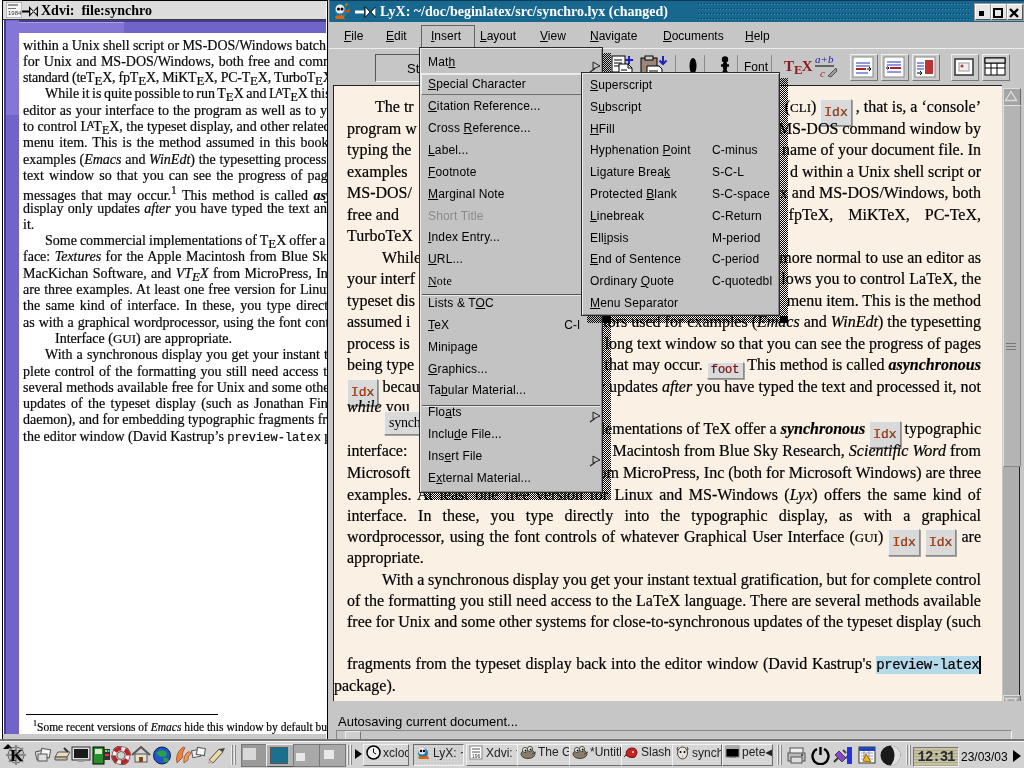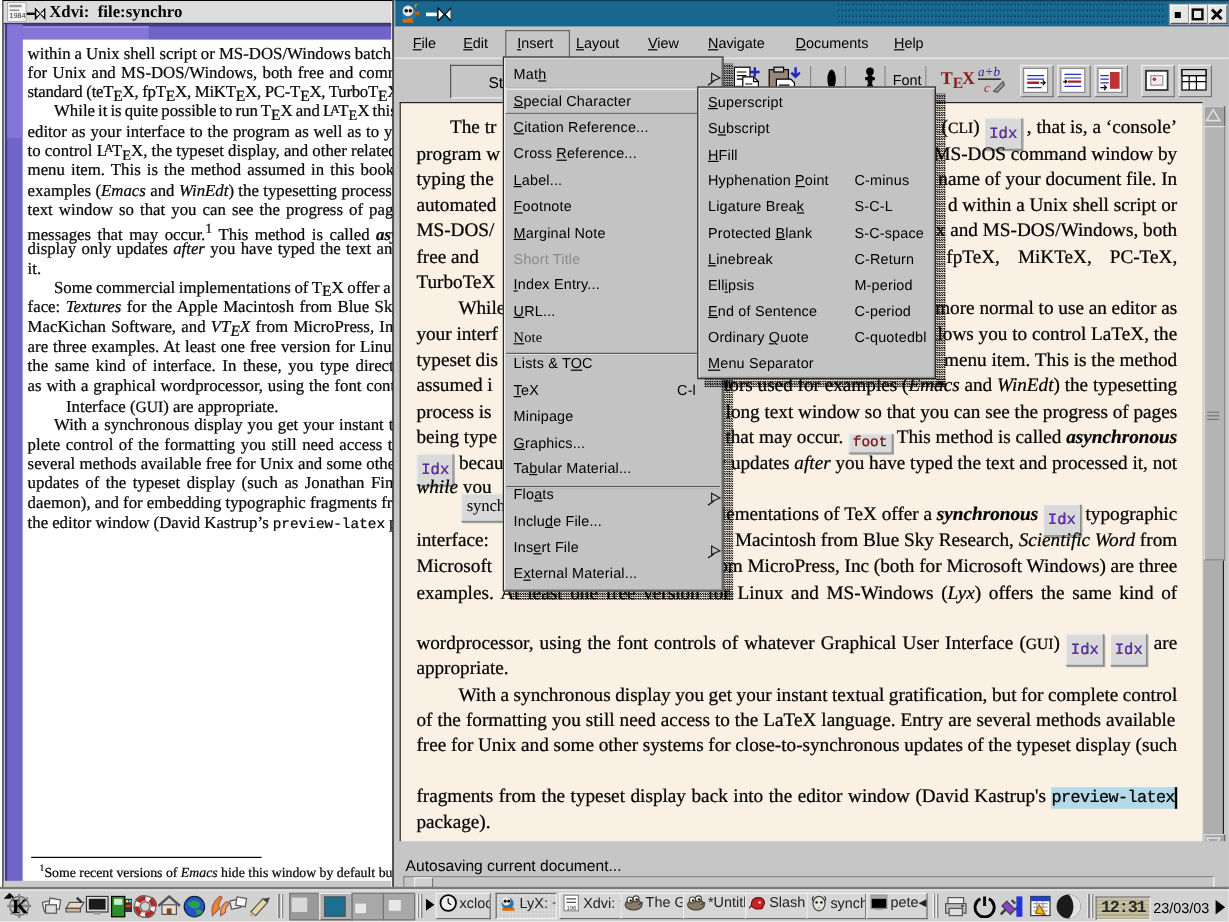--- a/index.html
+++ b/index.html
@@ -45,21 +45,21 @@
   .ticon{position:absolute;top:5px;}
   
   #doc{position:absolute;left:5px;top:85px;width:668px;height:616px;
        background:#faf0e3;border-top:1px solid #222;border-left:1px solid #222;border-bottom:1px solid #0369a1;}
   .dl{position:absolute;white-space:nowrap;font:16px "Liberation Serif",serif;color:#000;-webkit-text-stroke:0.2px #000;}
   .dr{position:absolute;white-space:nowrap;font:16px "Liberation Serif",serif;color:#000;text-align:right;-webkit-text-stroke:0.2px #000;}
   .dj{position:absolute;font:16px "Liberation Serif",serif;color:#000;white-space:nowrap;-webkit-text-stroke:0.2px #000;}
   .idx{display:inline-block;height:17px;background:#d9d9d9;
        border:1px solid #f2f2f2;border-right-color:#8a8a8a;border-bottom-color:#8a8a8a;
        box-shadow:1px 1px 0 #a2a2a2;
-       font:13px "Liberation Mono",monospace;color:#6d28d9;line-height:17px;padding:4px 3px;
+       font:13px "Liberation Mono",monospace;color:#c2410c;line-height:17px;padding:4px 3px;
        vertical-align:-4px;}
   .foot{display:inline-block;height:15px;background:#dadada;
        border:1px solid #f2f2f2;border-right-color:#8a8a8a;border-bottom-color:#8a8a8a;
        box-shadow:1px 1px 0 #a2a2a2;
        font:12px "Liberation Mono",monospace;color:#a01212;line-height:15px;padding:0 3px;
        vertical-align:-3px;}
   .hl{background:#b4d9e8;font:14px "Liberation Mono",monospace;letter-spacing:-0.5px;
       border-right:2px solid #000;padding:1px 0;}
   .sc{font-size:13px;}
   
@@ -149,20 +149,21 @@
           <circle cx="9" cy="7" r="1.5" fill="#000"></circle>
           <path d="M10 9 L17 7 L16 11 Z" fill="#cc5500"></path>
           <path d="M2 14 L10 13 L12 17 L3 17 Z" fill="#dd6600"></path>
           <path d="M12 2 L15 1 L13 5 Z" fill="#cc8800"></path>
         </svg>
       <svg width="21" height="12" style="position:absolute;left:25px;top:5px">
           <rect x="0" y="4.5" width="9" height="3" fill="#fff"></rect>
           <path d="M10 0.5 L15.2 6 L10 11.5 Z" fill="#fff" stroke="#000" stroke-width="1"></path>
           <path d="M21 0.5 L15.8 6 L21 11.5 Z" fill="#fff" stroke="#000" stroke-width="1"></path>
         </svg>
+      <span class="txt">LyX: ~/doc/beginlatex/src/synchro.lyx (changed)</span>
       <div class="dots"></div>
       <div class="tbtn" style="left:645px"><svg width="12" height="12">
             <rect x="3" y="4" width="5" height="5" fill="#000"></rect>
           </svg></div>
       <div class="tbtn" style="left:661px"><svg width="12" height="12">
             <rect x="2" y="2" width="8" height="8" fill="none" stroke="#000" stroke-width="2"></rect>
           </svg></div>
       <div class="tbtn" style="left:677px"><svg width="12" height="12">
             <path d="M2 2 L10 10 M10 2 L2 10" stroke="#000" stroke-width="2.4"></path>
           </svg></div>
@@ -255,21 +256,21 @@
             <rect x="2" y="3" width="20" height="5" fill="#ddd" stroke="#000"></rect>
           </svg></div>
     </div>
     <div id="doc">
         <div class="dl" style="left:41px;top:12px">The tr</div>
 <div class="dr" style="right:21px;top:12px">ace (<span class="sc">CLI</span>) <span class="idx">Idx</span> , that is, a ‘console’</div>
 <div class="dl" style="left:13px;top:33.5px">program w</div>
 <div class="dr" style="right:21px;top:33.5px">n an MS-DOS command window by</div>
 <div class="dl" style="left:13px;top:55px">typing the</div>
 <div class="dr" style="right:21px;top:55px">name of your document file. In</div>
-<div class="dl" style="left:13px;top:76.5px">automated</div>
+<div class="dl" style="left:13px;top:76.5px">examples</div>
 <div class="dr" style="right:21px;top:76.5px">d within a Unix shell script or</div>
 <div class="dl" style="left:13px;top:98px">MS-DOS/</div>
 <div class="dr" style="right:21px;top:98px">nix and MS-DOS/Windows, both</div>
 <div class="dl" style="left:13px;top:119.5px">free and</div>
 <div class="dr" style="right:21px;top:119.5px"><span style="word-spacing:11px">ons (teTeX, fpTeX, MiKTeX, PC-TeX,</span></div>
 <div class="dl" style="left:13px;top:141px">TurboTeX</div>
 <div class="dl" style="left:48px;top:162.5px">While</div>
 <div class="dr" style="right:21px;top:162.5px">it is more normal to use an editor as</div>
 <div class="dl" style="left:13px;top:184px">your interf</div>
 <div class="dr" style="right:21px;top:184px">hich allows you to control LaTeX, the</div>
@@ -283,27 +284,28 @@
 <div class="dr" style="right:21px;top:270px">of errors that may occur. <span class="foot">foot</span> This method is called <b><i>asynchronous</i></b></div>
 <div class="dl" style="left:13px;top:291.5px"><span class="idx">Idx</span> becau</div>
 <div class="dr" style="right:21px;top:291.5px">play only updates <i>after</i> you have typed the text and processed it, not</div>
 <div class="dl" style="left:13px;top:312px"><i>while</i> you</div>
 <div class="dr" style="right:21px;top:334px">implementations of TeX offer a <b><i>synchronous</i></b> <span class="idx">Idx</span> typographic</div>
 <div class="dl" style="left:13px;top:356px">interface:</div>
 <div class="dr" style="right:21px;top:356px">Macintosh from Blue Sky Research, <i>Scientific Word</i> from</div>
 <div class="dl" style="left:13px;top:378px">Microsoft</div>
 <div class="dr" style="right:21px;top:378px">from MicroPress, Inc (both for Microsoft Windows) are three</div>
 <div class="dj" style="left:13px;top:400px;word-spacing:2.43px;">examples. At least one free version for Linux and MS-Windows (<i>Lyx</i>) offers the same kind of</div>
+<div class="dj" style="left:13px;top:420.5px;word-spacing:7.15px;">interface. In these, you type directly into the typographic display, as with a graphical</div>
 <div class="dj" style="left:13px;top:441.5px;word-spacing:1.13px;">wordprocessor, using the font controls of whatever Graphical User Interface (<span class="sc">GUI</span>) <span class="idx">Idx</span> <span class="idx">Idx</span> are</div>
 <div class="dj" style="left:13px;top:463px;">appropriate.</div>
 <div class="dj" style="left:13px;top:484.5px;word-spacing:-0.22px;text-indent:35px;">With a synchronous display you get your instant textual gratification, but for complete control</div>
-<div class="dj" style="left:13px;top:505.5px;word-spacing:0.18px;">of the formatting you still need access to the LaTeX language. Entry are several methods available</div>
+<div class="dj" style="left:13px;top:505.5px;word-spacing:0.18px;">of the formatting you still need access to the LaTeX language. There are several methods available</div>
 <div class="dj" style="left:13px;top:526.5px;word-spacing:-0.1px;">free for Unix and some other systems for close-to-synchronous updates of the typeset display (such</div>
 <div class="dj" style="left:13px;top:569px;word-spacing:0.62px;">fragments from the typeset display back into the editor window (David Kastrup's <span class="hl">preview-latex</span></div>
-<div class="dj" style="left:13px;top:590.5px;">package).</div>
+<div class="dj" style="left:0;top:590.5px;">package).</div>
 <div style="position:absolute;left:50px;top:325px;width:58px;height:22px;background:#d9d9d9;border:1px solid #f2f2f2;border-right-color:#8a8a8a;border-bottom-color:#8a8a8a;box-shadow:1px 1px 0 #a2a2a2;font:14px &quot;Liberation Serif&quot;,serif;line-height:21px;padding-left:4px;letter-spacing:-0.2px">synchro</div>
       </div>
     <div id="lscr">
 <div style="position:absolute;left:0;top:0;width:16px;height:16px;background:#a4a4a4;border:1px solid #666;border-top-color:#ddd;border-left-color:#ddd">
  <svg width="14" height="14">
             <path d="M7 2.5 L12.5 11.5 L1.5 11.5 Z" fill="none" stroke="#dcdcdc" stroke-width="1.4"></path>
           </svg></div>
 <div style="position:absolute;left:0;top:17px;width:16px;height:360px;background:#b4b4b4;border:1px solid #888;border-top-color:#e2e2e2;border-left-color:#e2e2e2">
  <div style="position:absolute;left:2px;top:240px;width:10px;height:1px;background:#777;box-shadow:0 3px 0 #777,0 -3px 0 #777"></div>
         </div>

